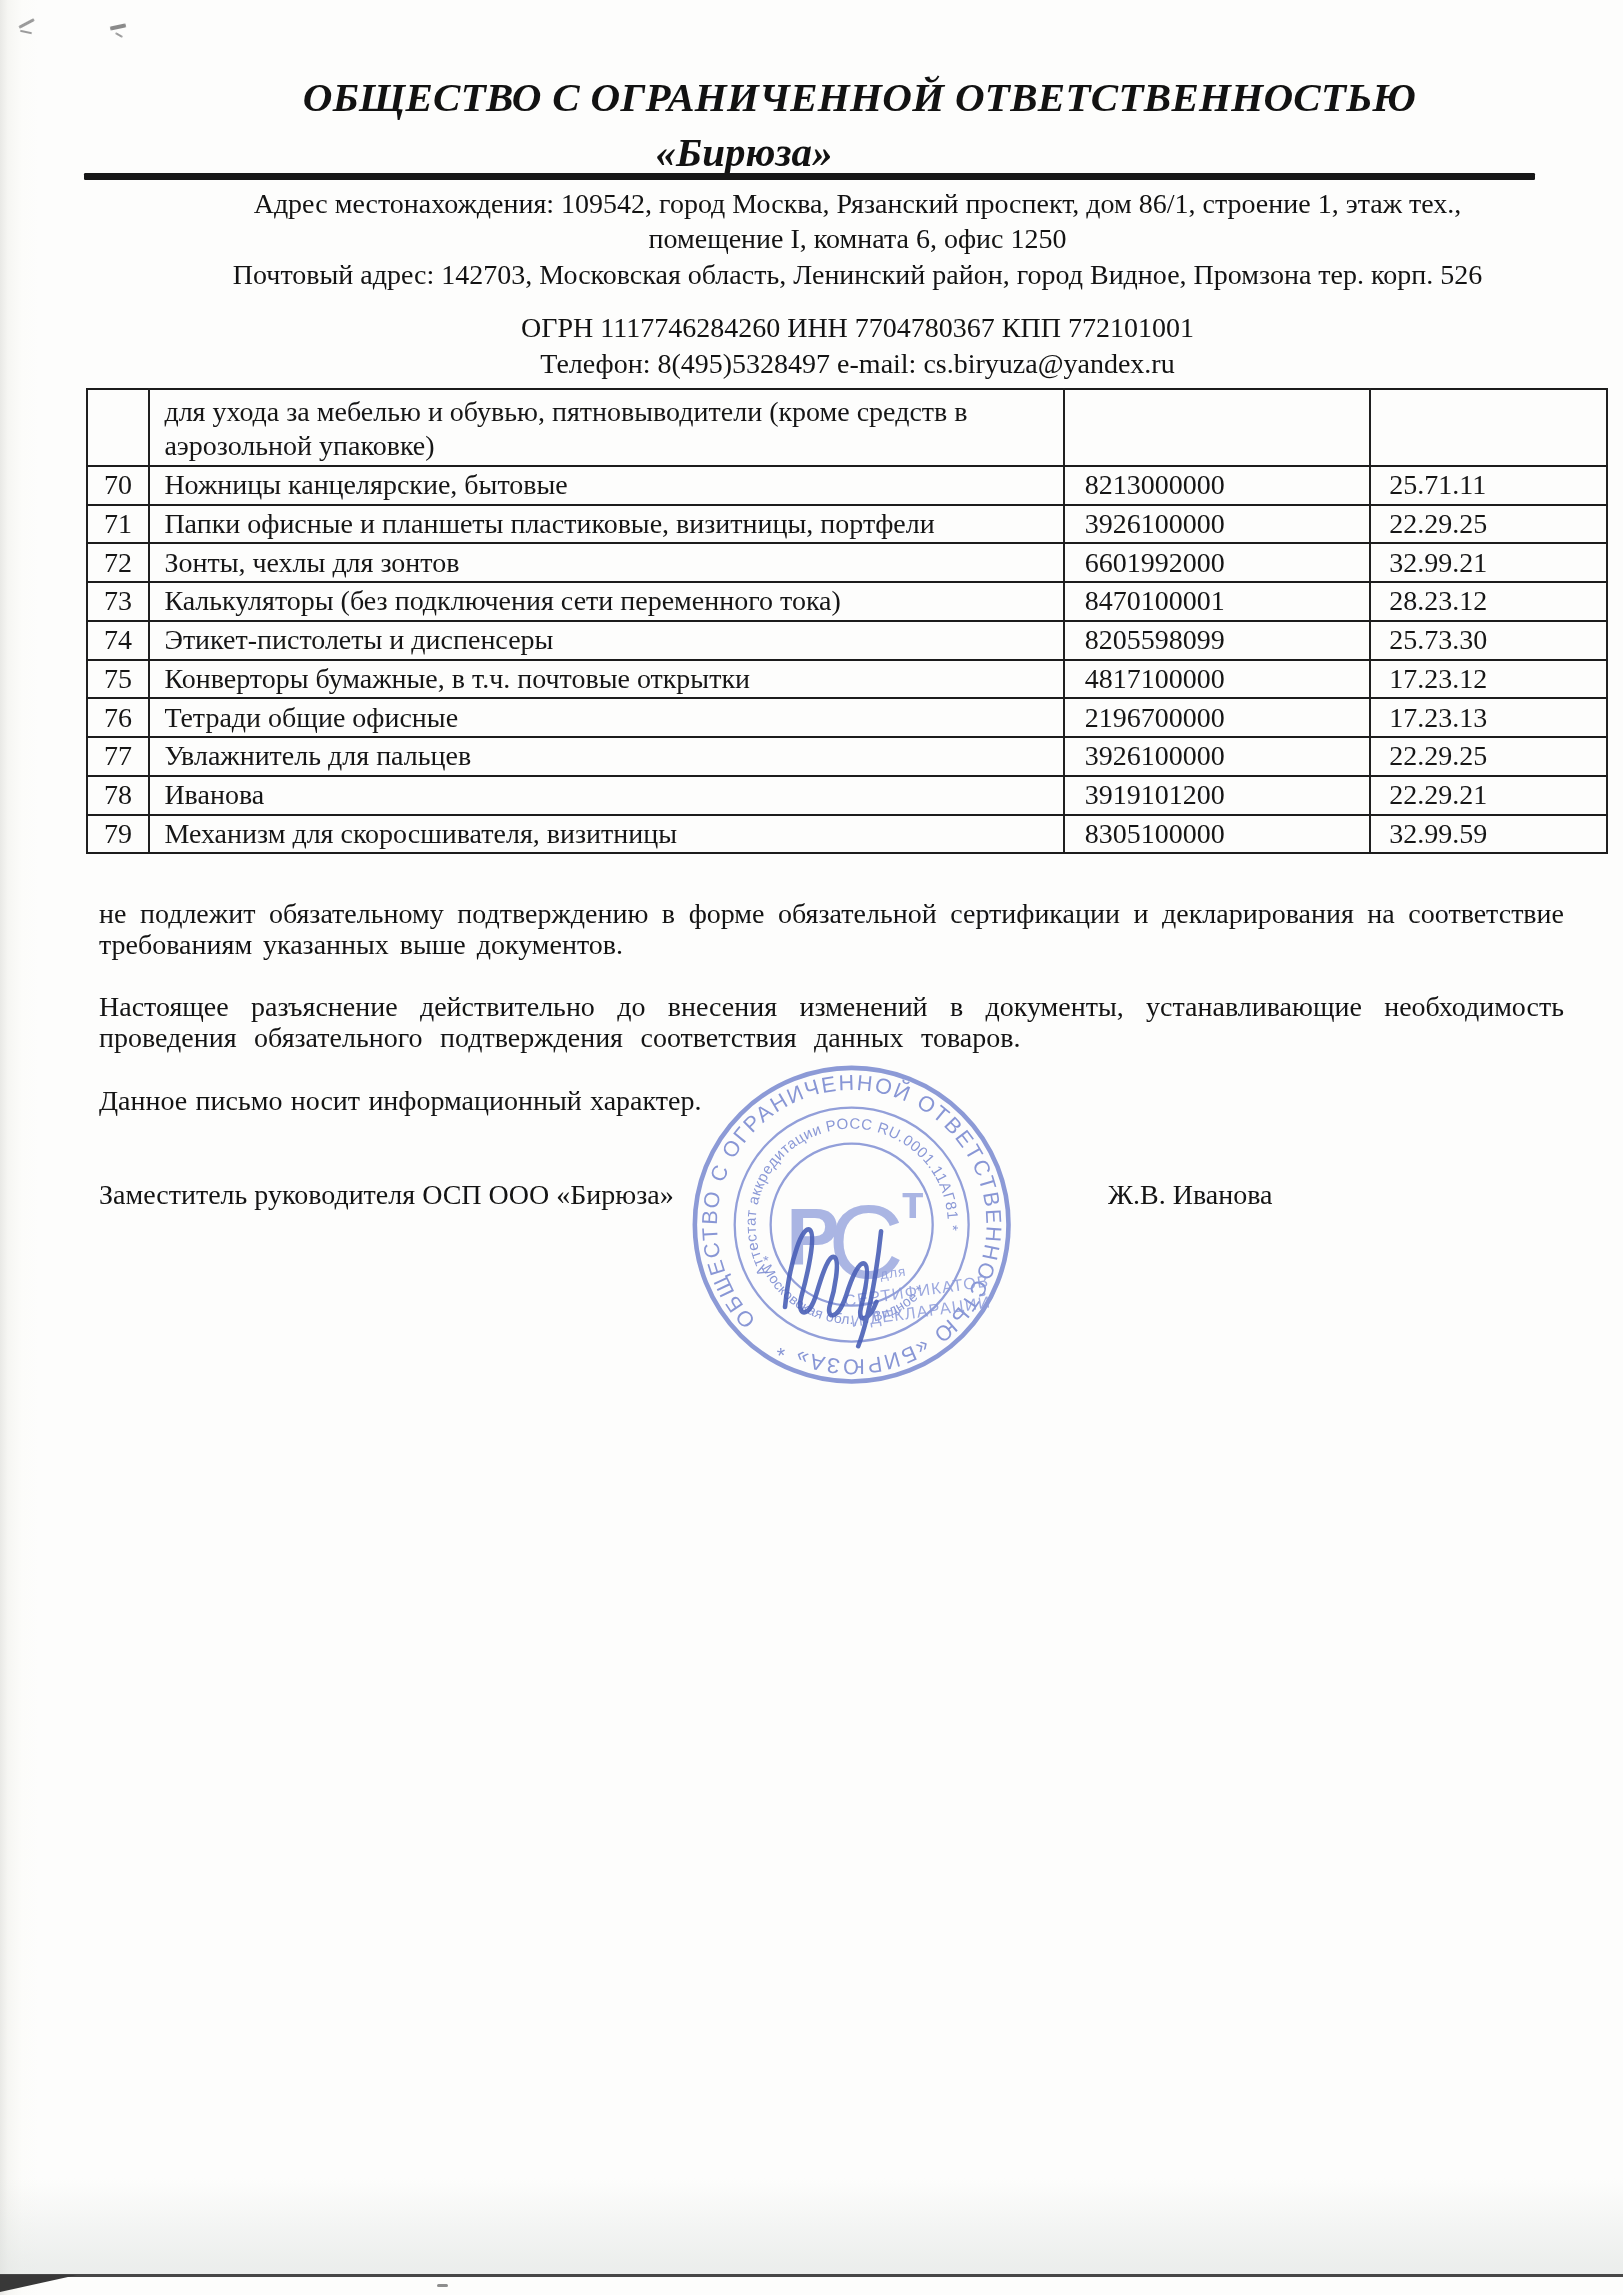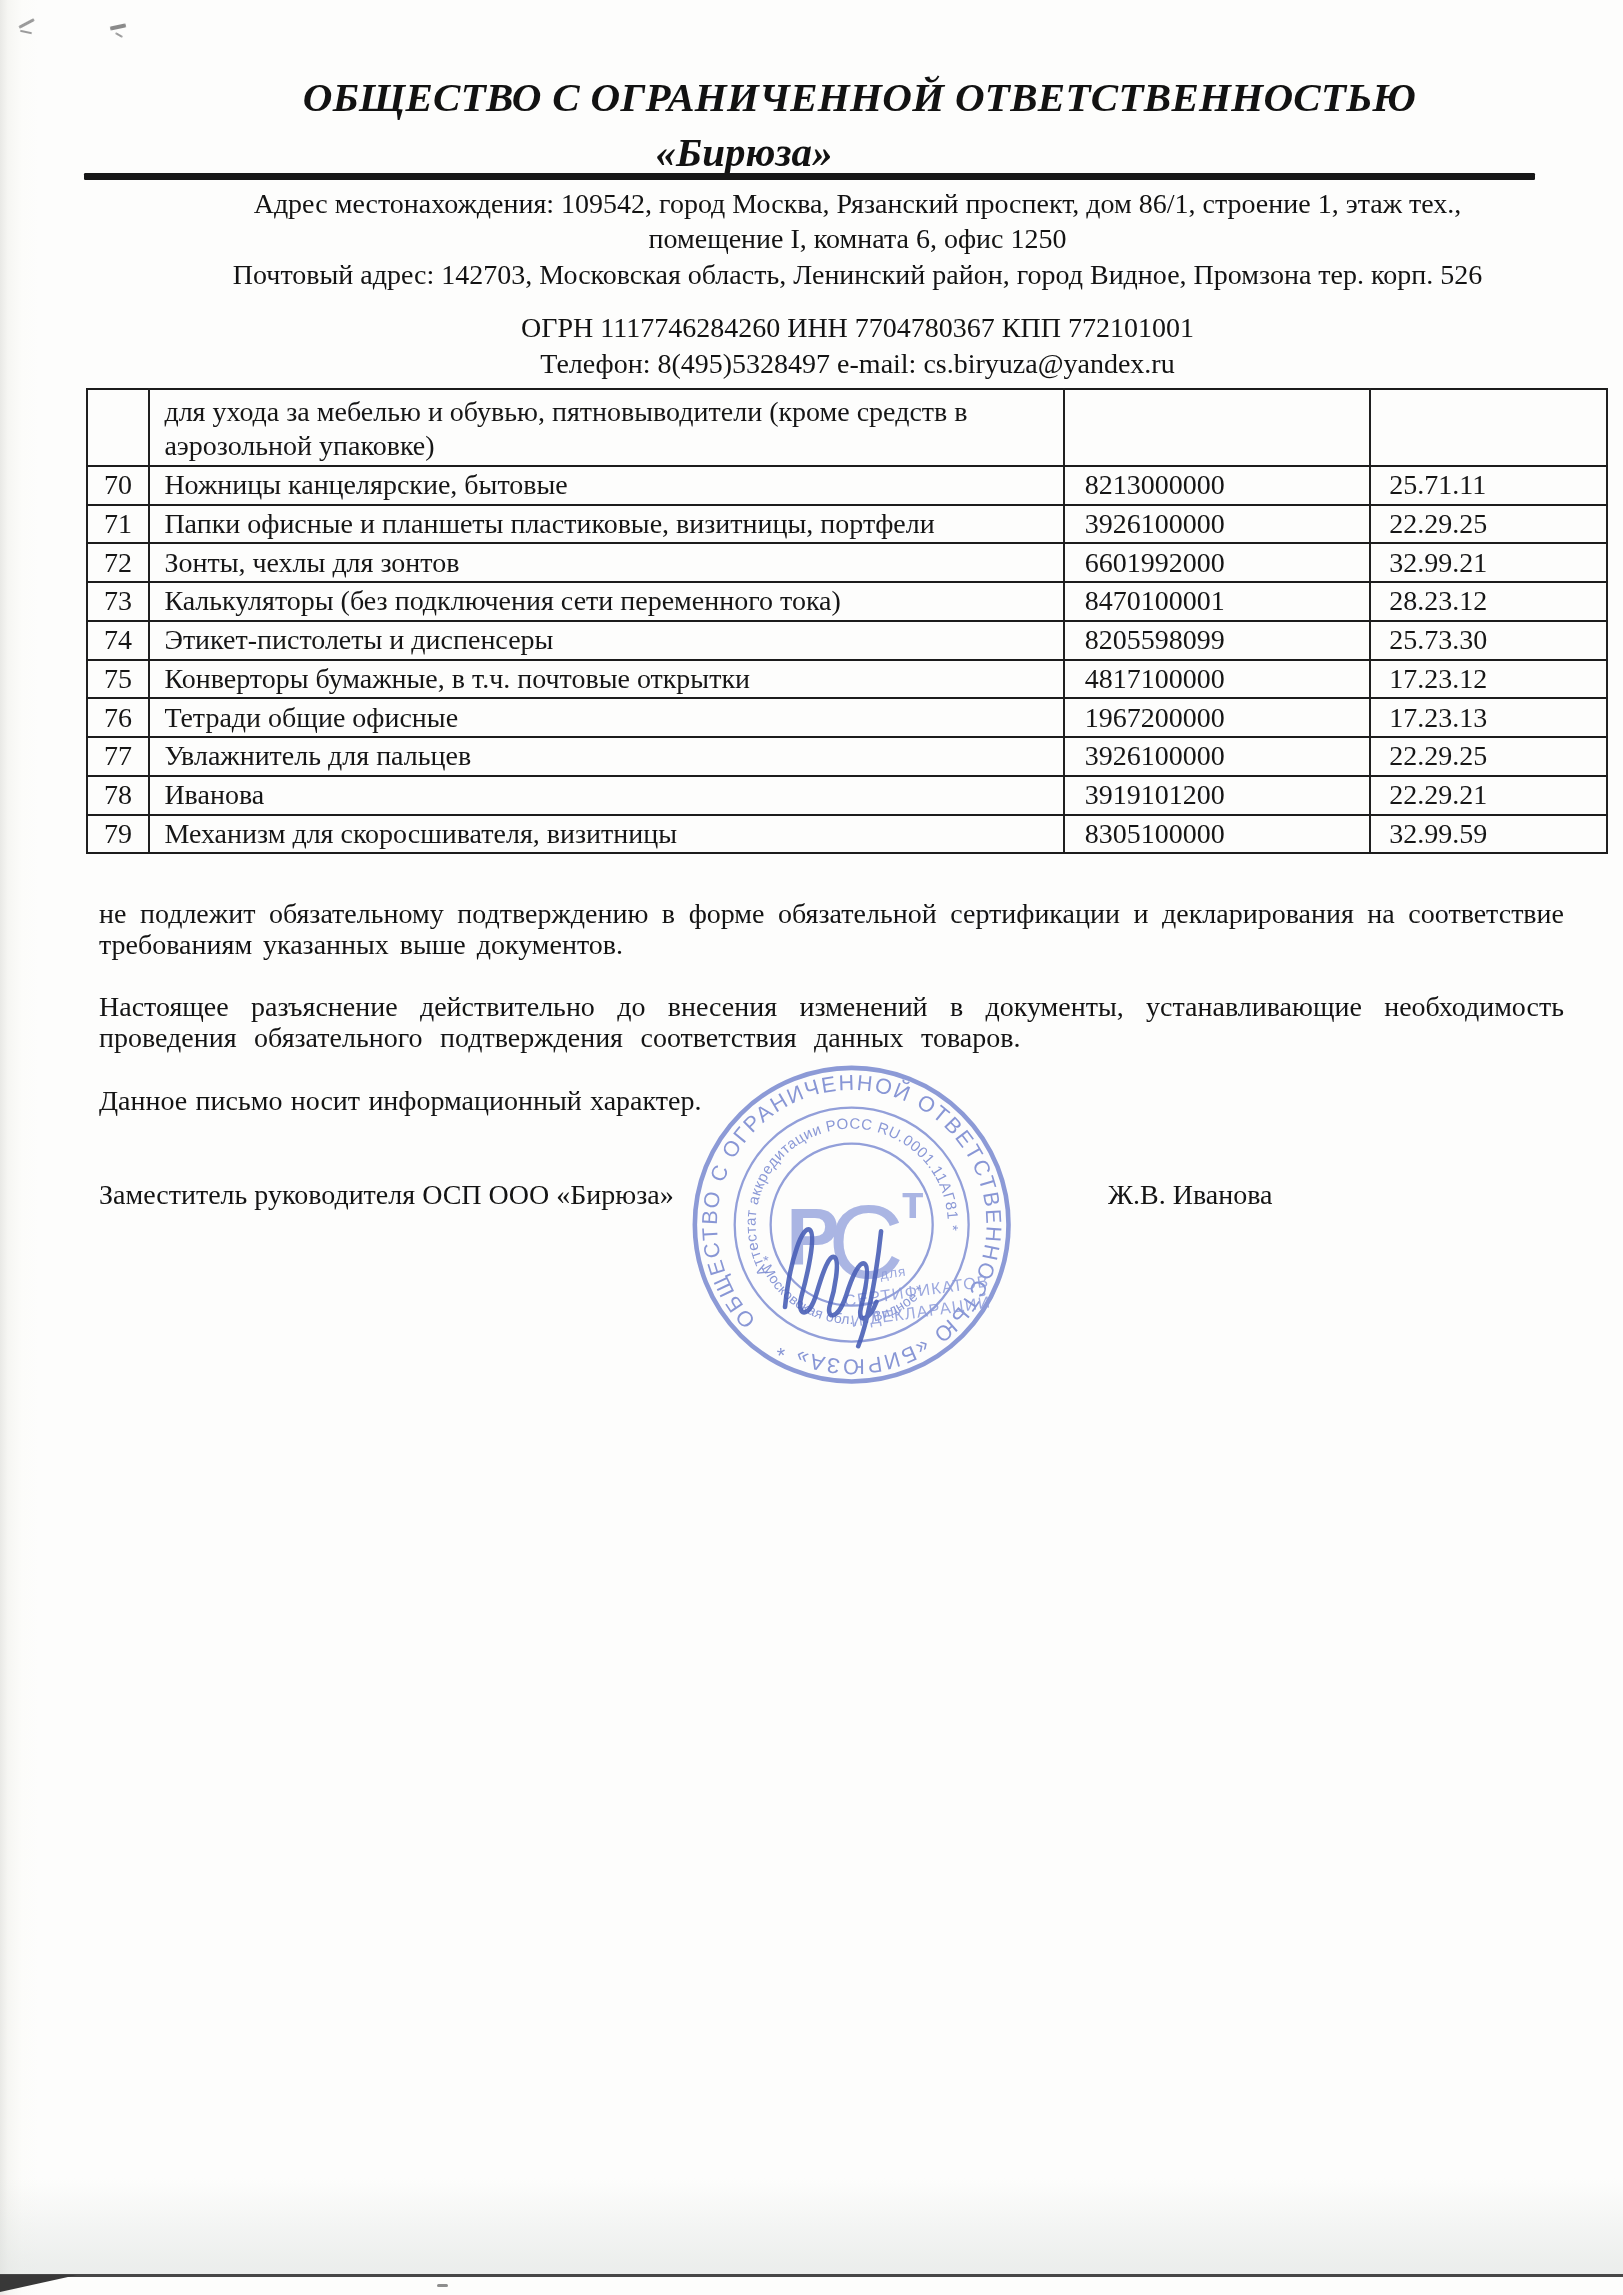--- a/index.html
+++ b/index.html
@@ -155,21 +155,21 @@
       </tr>
       <tr class="row-std">
         <td class="c-num">75</td>
         <td class="c-desc">Конверторы бумажные, в т.ч. почтовые открытки</td>
         <td class="c-code">4817100000</td>
         <td class="c-okpd">17.23.12</td>
       </tr>
       <tr class="row-std">
         <td class="c-num">76</td>
         <td class="c-desc">Тетради общие офисные</td>
-        <td class="c-code">1967200000</td>
+        <td class="c-code">2196700000</td>
         <td class="c-okpd">17.23.13</td>
       </tr>
       <tr class="row-std">
         <td class="c-num">77</td>
         <td class="c-desc">Увлажнитель для пальцев</td>
         <td class="c-code">3926100000</td>
         <td class="c-okpd">22.29.25</td>
       </tr>
       <tr class="row-std">
         <td class="c-num">78</td>

